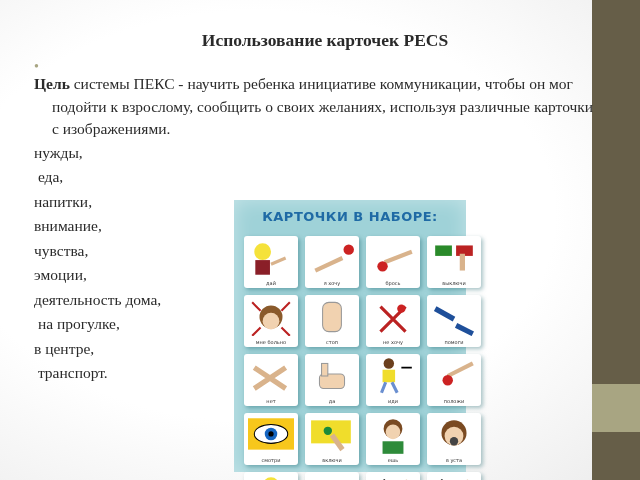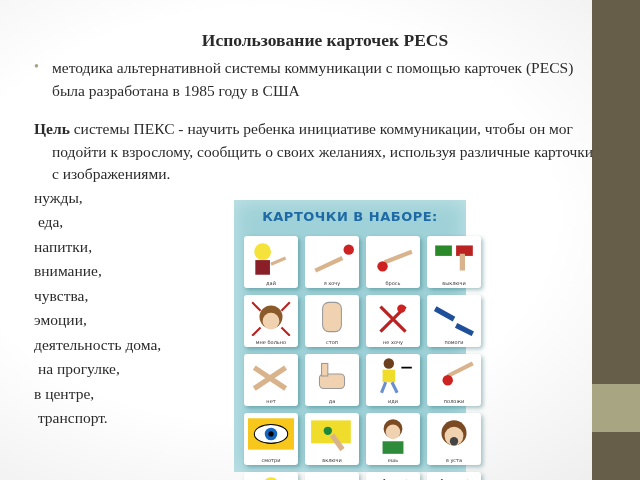--- a/index.html
+++ b/index.html
@@ -32,21 +32,20 @@
 
 <div class="sidebar">
   <div class="band"></div>
 </div>
 
 <div class="title">Использование карточек PECS</div>
 
 <div class="content">
   <div class="bullet-line">
     <span class="dot">•</span>
-    <span>методика альтернативной системы коммуникации с помощью карточек (PECS) была разработана в 1985 году в США</span>
   </div>
   <div class="p hang" style="padding-left:18px;">
     <b>Цель</b><span> системы ПЕКС - научить ребенка инициативе коммуникации, чтобы он мог подойти к взрослому, сообщить о своих желаниях, используя различные карточки с изображениями.</span>
   </div>
   <div>
     <div class="list-item" style="white-space:pre">нужды,</div>
     <div class="list-item" style="white-space:pre"> еда,</div>
     <div class="list-item" style="white-space:pre">напитки,</div>
     <div class="list-item" style="white-space:pre">внимание,</div>
     <div class="list-item" style="white-space:pre">чувства,</div>

